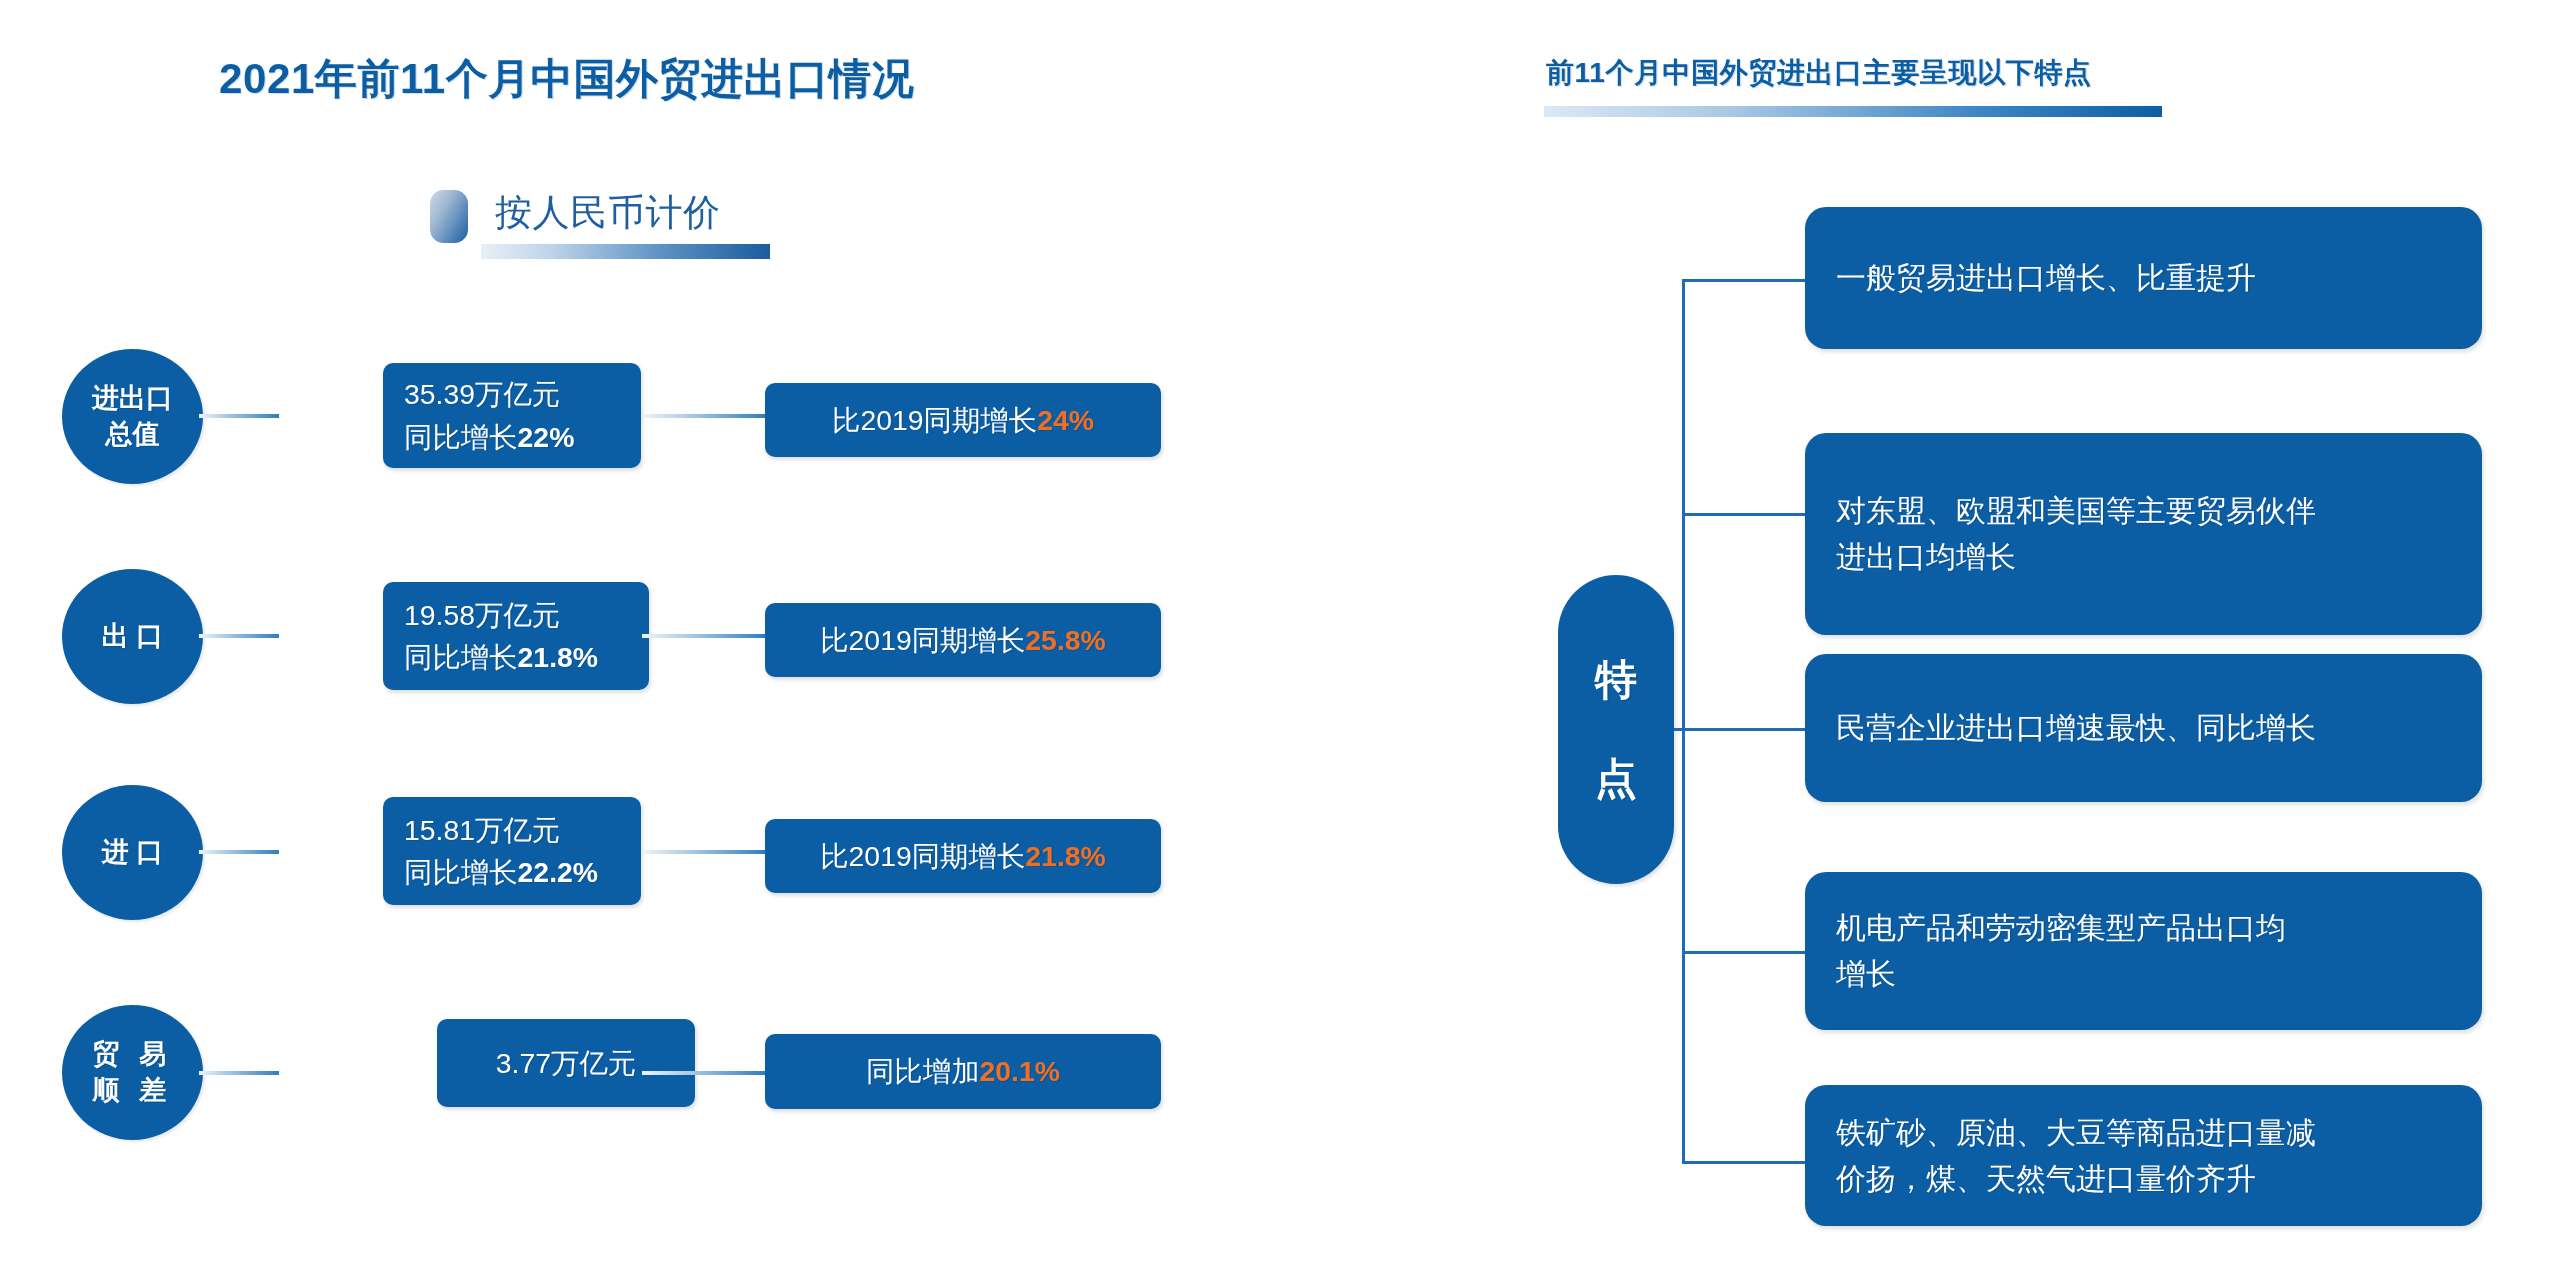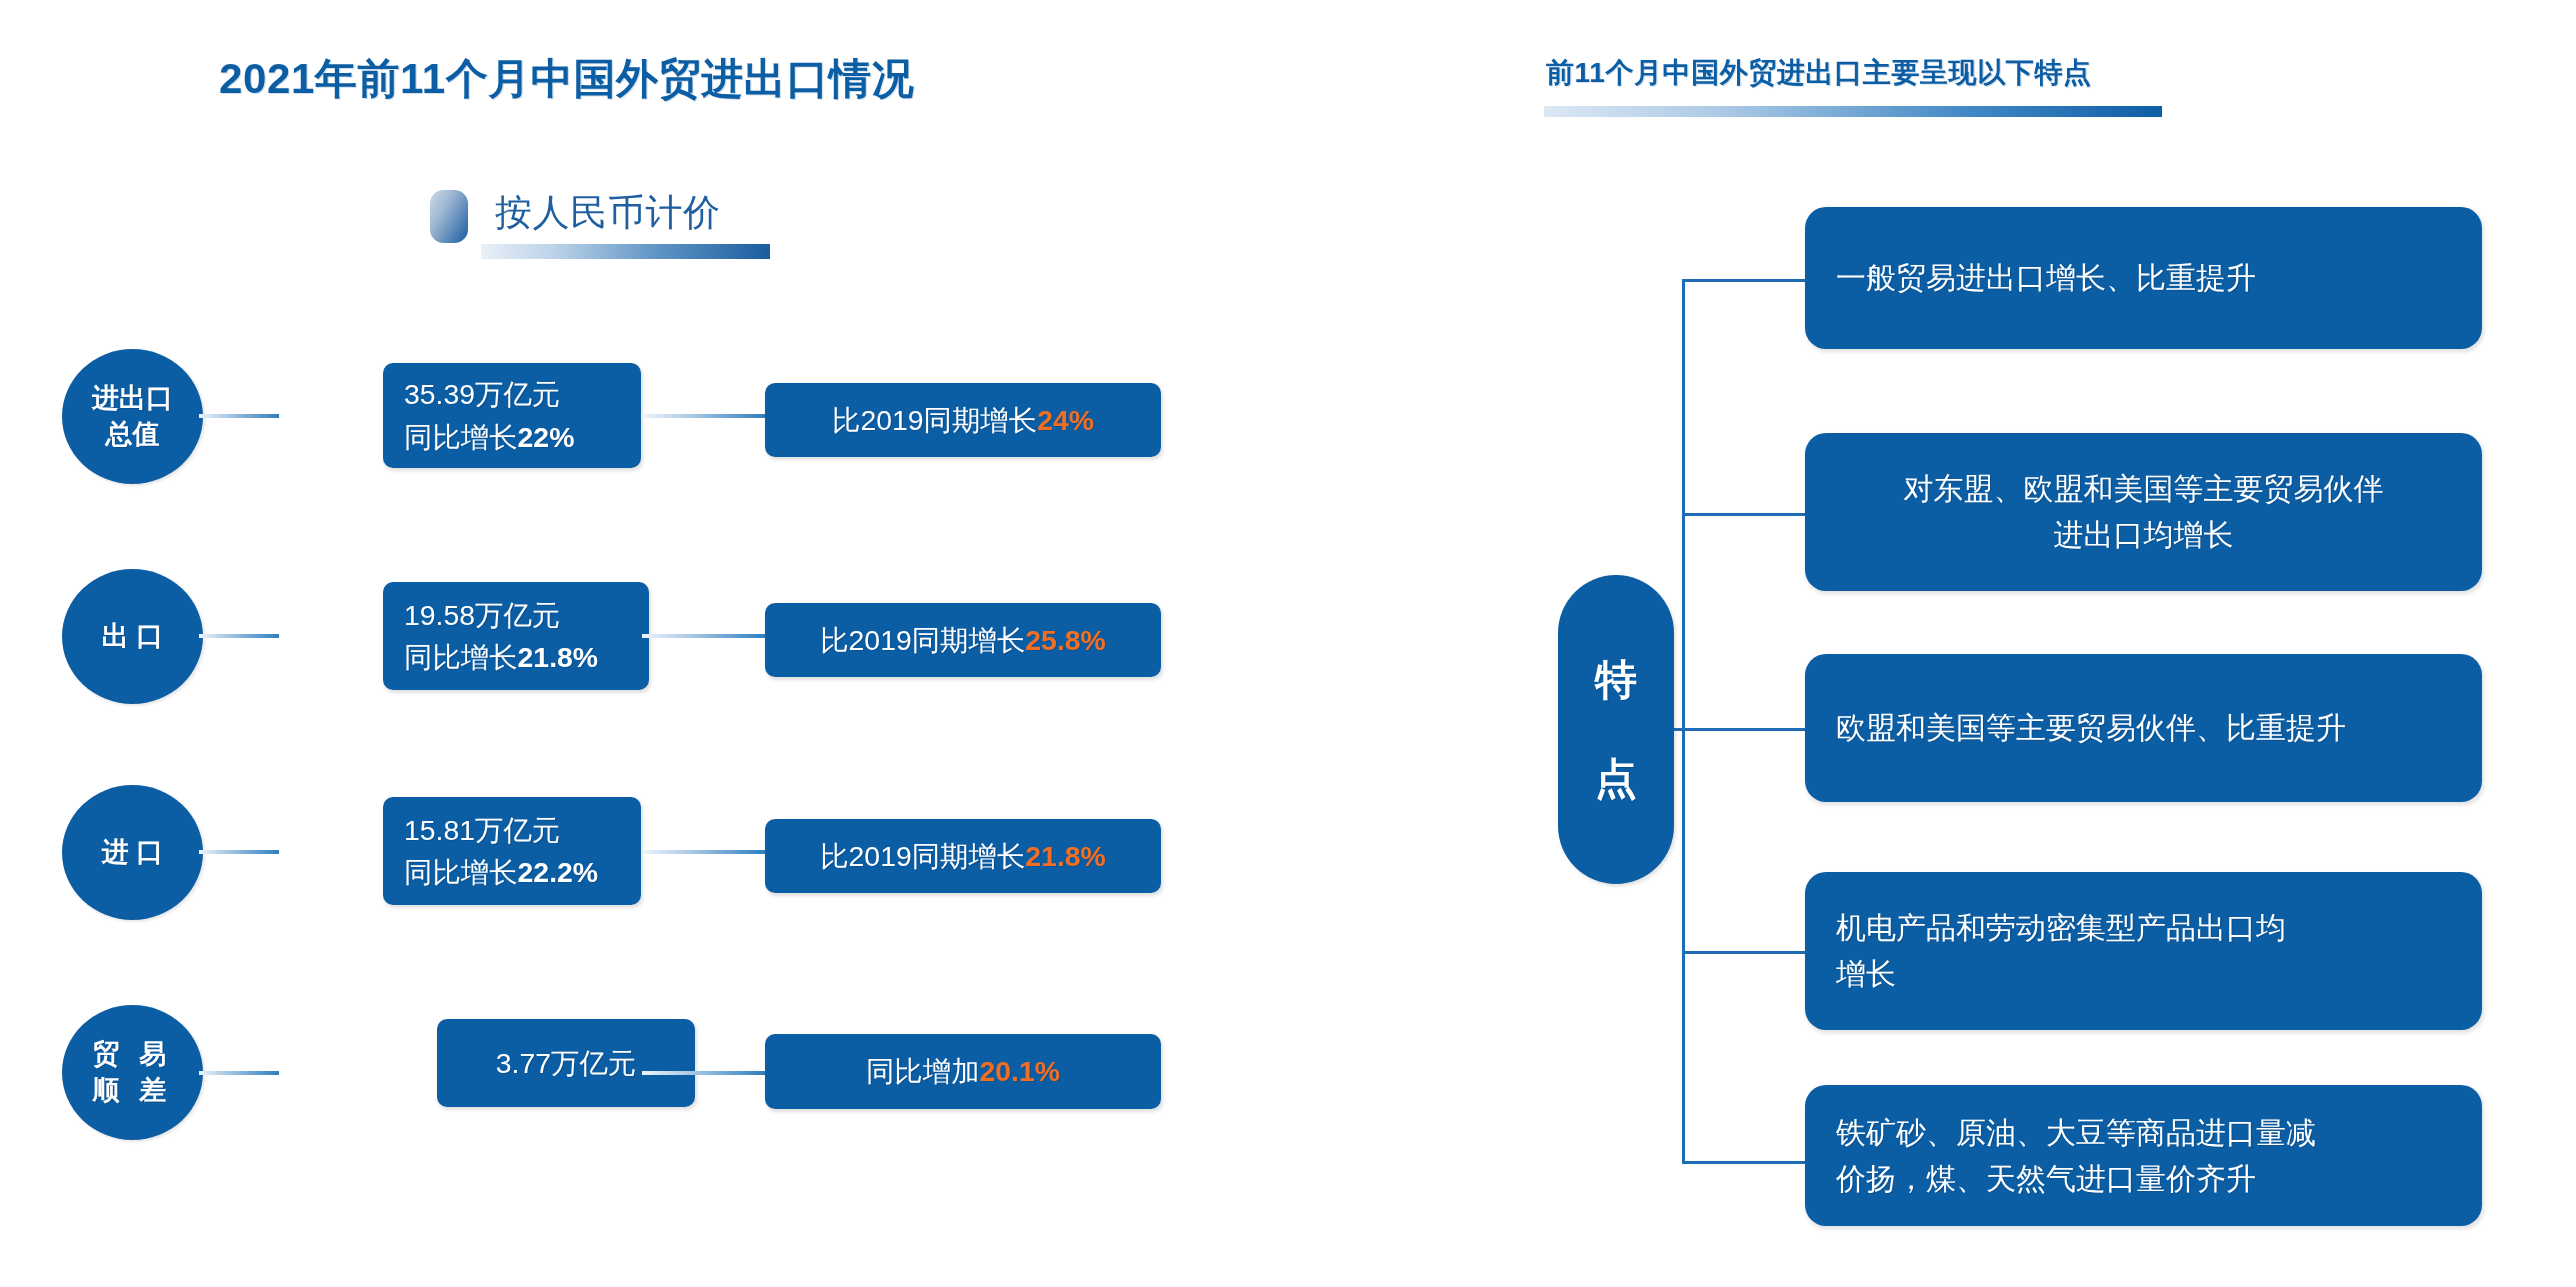--- a/index.html
+++ b/index.html
@@ -262,26 +262,26 @@
   <div class="tree-line tree-v" style="left:396px; top:279px; height:883px;"></div>
   <div class="tree-line tree-h" style="left:396px; top:279px; width:126px;"></div>
   <div class="tree-line tree-h" style="left:396px; top:513px; width:126px;"></div>
   <div class="tree-line tree-h" style="left:396px; top:728px; width:126px;"></div>
   <div class="tree-line tree-h" style="left:396px; top:951px; width:126px;"></div>
   <div class="tree-line tree-h" style="left:396px; top:1161px; width:126px;"></div>
 
   <div class="fcard" style="top:207px; height:142px;">
     <span>一般贸易进出口增长、比重提升</span>
   </div>
-  <div class="fcard" style="top:433px; height:158px;align-items:center;">
+  <div class="fcard" style="top:433px; height:202px;">
     <span>对东盟、欧盟和美国等主要贸易伙伴</span>
     <span>进出口均增长</span>
   </div>
   <div class="fcard" style="top:654px; height:148px;">
-    <span>欧盟和美国等主要贸易伙伴、比重提升</span>
+    <span>民营企业进出口增速最快、同比增长</span>
   </div>
   <div class="fcard" style="top:872px; height:158px;">
     <span>机电产品和劳动密集型产品出口均</span>
     <span>增长</span>
   </div>
   <div class="fcard" style="top:1085px; height:141px;">
     <span>铁矿砂、原油、大豆等商品进口量减</span>
     <span>价扬，煤、天然气进口量价齐升</span>
   </div>
 

